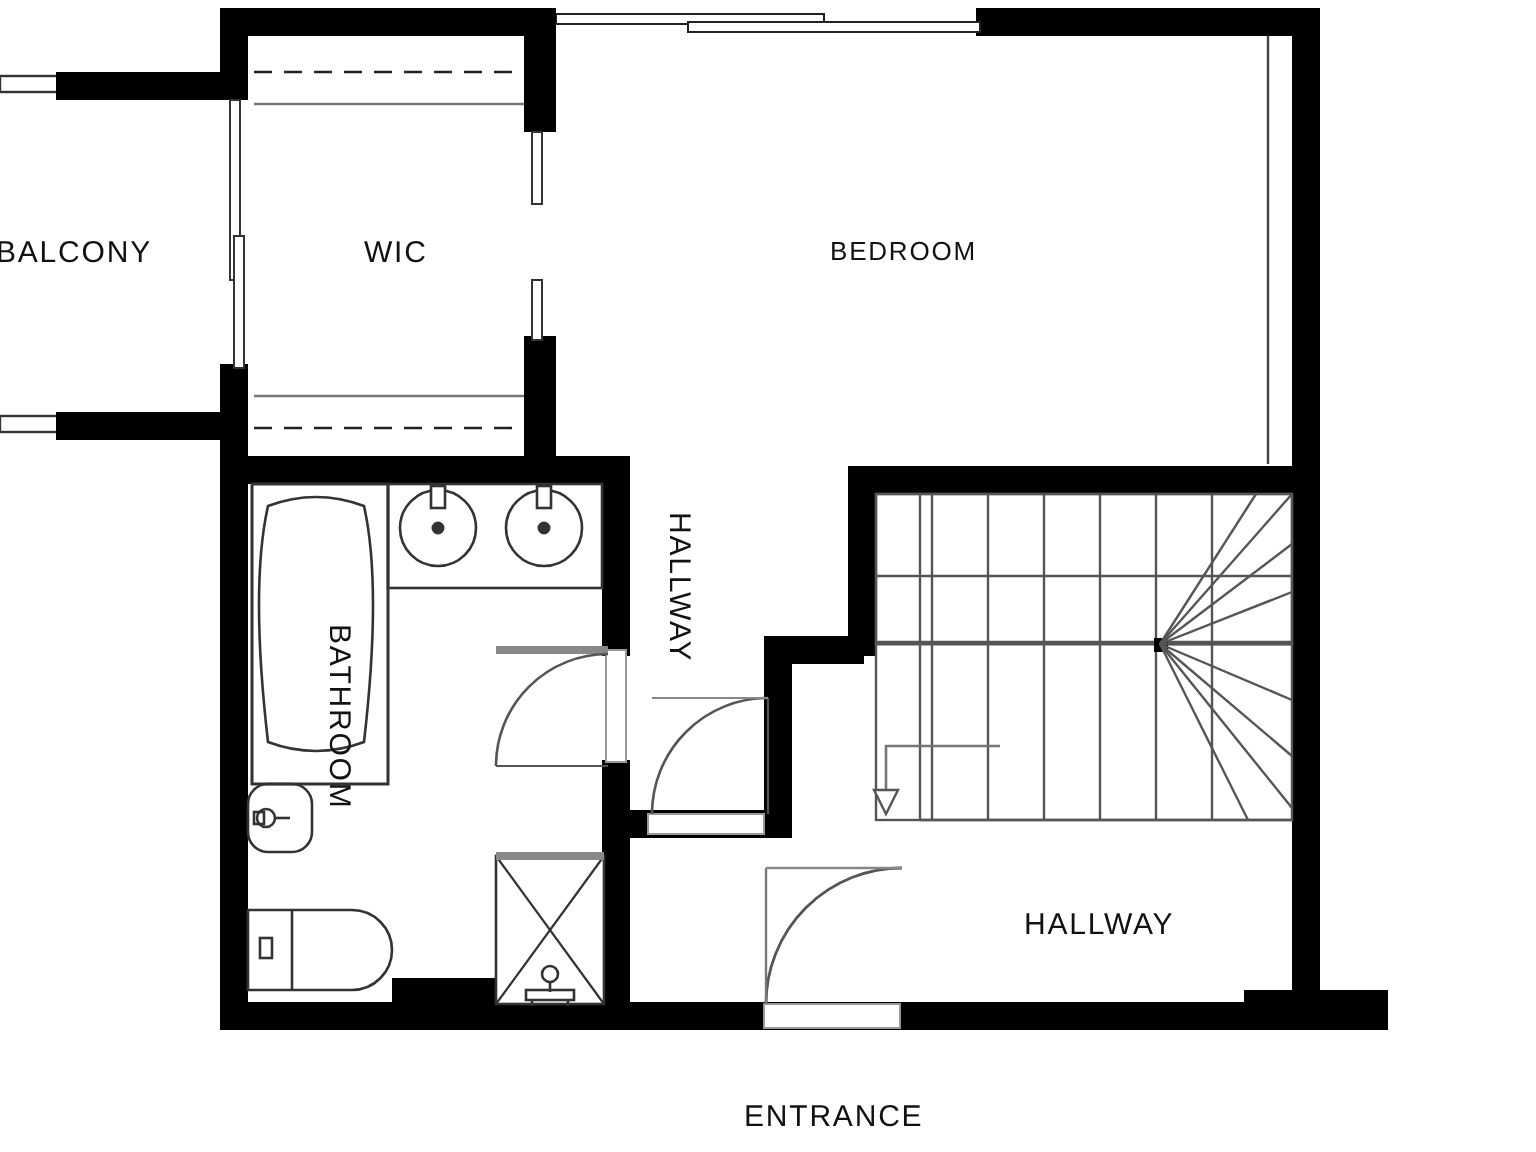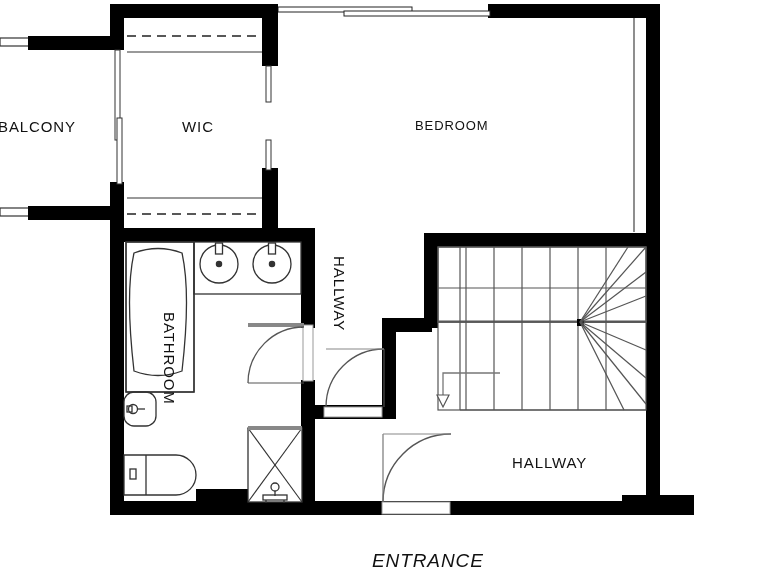--- a/index.html
+++ b/index.html
@@ -38,21 +38,21 @@
     left: 178px; top: 312px; font-size: 15px;
     transform: rotate(90deg);
     transform-origin: left top;
   }
   .lbl-hallway-v {
     left: 348px; top: 256px; font-size: 15px;
     transform: rotate(90deg);
     transform-origin: left top;
   }
   .lbl-hallway-h { left: 512px; top: 454px; font-size: 15px; }
-  .lbl-entrance  { left: 372px; top: 550px; font-size: 19px; font-style: italic; }
+  .lbl-entrance  { left: 372px; top: 550px; font-size: 15px; }
 </style>
 </head>
 <body>
 
 <div id="plan-root">
 
   <svg id="floorplan-svg" viewBox="0 0 768 576" xmlns="http://www.w3.org/2000/svg">
 
     <rect x="0" y="0" width="768" height="576" fill="#ffffff"></rect>
 

